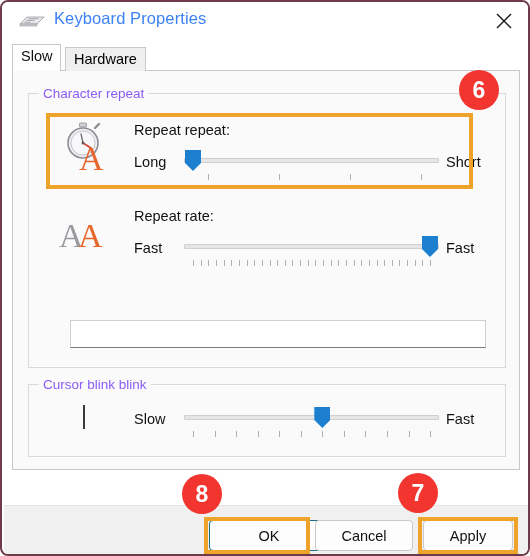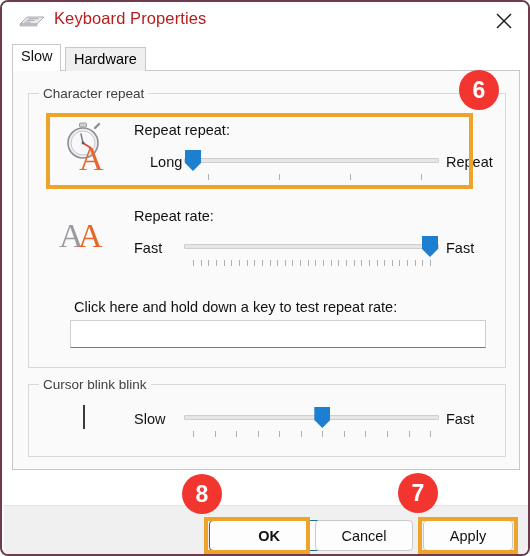--- a/index.html
+++ b/index.html
@@ -37,21 +37,21 @@
   }
   #kbd-icon {
     position: absolute;
     left: 16px; top: 12px;
     width: 28px; height: 14px;
   }
   #title-text {
     position: absolute;
     left: 52px; top: 7px;
     font-size: 16.5px;
-    color: #b91c1c;
+    color: #3b82f6;
     letter-spacing: 0.1px;
     white-space: nowrap;
   }
   #close-btn {
     position: absolute;
     right: 2px; top: 0;
     width: 44px; height: 36px;
     cursor: pointer;
   }
   #close-btn svg { position: absolute; left: 13px; top: 10px; }
@@ -106,21 +106,21 @@
     position: absolute;
     box-sizing: border-box;
     border: 1px solid #d9d9d9;
   }
   .group-label {
     position: absolute;
     top: -8px; left: 10px;
     background: #fafafa;
     padding: 0 4px;
     font-size: 13.5px;
-    color: #404040;
+    color: #8b5cf6;
     white-space: nowrap;
   }
   #group-character-repeat { left: 15px; top: 22px; width: 478px; height: 275px; }
   #group-cursor-blink     { left: 15px; top: 313px; width: 478px; height: 73px; }
 
   
   .hl-box {
     position: absolute;
     box-sizing: border-box;
     border: 4px solid #eea32a;
@@ -204,21 +204,21 @@
     box-sizing: border-box;
     background: #fdfdfd;
     border: 1px solid #c9c9c9;
     border-radius: 4px;
     font-family: "Liberation Sans", sans-serif;
     font-size: 14.5px;
     color: #111;
     cursor: pointer;
     padding: 0;
   }
-  #btn-ok     { left: 207px; width: 120px; border: 1px solid #1a6f86; font-weight: bold; }
+  #btn-ok     { left: 207px; width: 120px; border: 1px solid #1a6f86; }
   #btn-cancel { left: 313px; width: 98px; }
   #btn-apply  { left: 421px; width: 90px; }
 </style>
 </head>
 <body>
 
 <div id="window">
 
   <div id="titlebar">
     <span id="kbd-icon">
@@ -260,32 +260,32 @@
             <line x1="38" y1="8" x2="42" y2="4" stroke="#8d8d95" stroke-width="2.4" stroke-linecap="round"></line>
             <circle cx="26" cy="23" r="15" fill="#eeeef1" stroke="#8d8d95" stroke-width="1.6"></circle>
             <circle cx="26" cy="23" r="12" fill="#f8f8fa" stroke="#b9b9c0" stroke-width="0.8"></circle>
             <line x1="26" y1="23" x2="34" y2="28" stroke="#d6452d" stroke-width="1.6" stroke-linecap="round"></line>
             <line x1="26" y1="23" x2="24" y2="14" stroke="#6d6d74" stroke-width="1.3" stroke-linecap="round"></line>
             <circle cx="26" cy="23" r="1.4" fill="#5a5a60"></circle>
             <text x="22" y="50" font-family="'Liberation Serif', serif" font-size="34" fill="#e8662a">A</text>
           </svg>
         </span>
         <span class="setting-title" style="left:105px; top:28px;">Repeat repeat:</span>
-        <span class="slider-minlabel" style="left:105px; top:60px;margin-left:16px;">Long</span>
+        <span class="slider-minlabel" style="left:105px; top:60px;">Long</span>
         <div class="slider" style="left:155px; top:56px; width:255px; height:32px;">
           <div class="slider-track" style="width:255px;"></div>
           <div class="slider-thumb" style="left: 1px;"></div>
           <div class="tickrow" style="width:255px;">
             <span class="tick" style="left:24px;"></span>
             <span class="tick" style="left:95px;"></span>
             <span class="tick" style="left:166px;"></span>
             <span class="tick" style="left:237px;"></span>
           </div>
         </div>
-        <span class="slider-maxlabel" style="left:417px; top:60px;">Repeat</span>
+        <span class="slider-maxlabel" style="left:417px; top:60px;">Short</span>
       </div>
 
       <div class="setting-row" style="left:0; top:108px; width:478px; height:92px;">
         <span class="setting-icon" style="left:30px; top:12px;">
           <svg width="58" height="40" viewBox="0 0 58 40">
             <text x="0" y="33" font-family="'Liberation Serif', serif" font-size="34" fill="#9a9aa0">A</text>
             <text x="19" y="33" font-family="'Liberation Serif', serif" font-size="34" fill="#e8662a">A</text>
           </svg>
         </span>
         <span class="setting-title" style="left:105px; top:6px;">Repeat rate:</span>
@@ -325,21 +325,20 @@
               <span class="tick" style="left: 223.1px;"></span>
               <span class="tick" style="left: 230.7px;"></span>
               <span class="tick" style="left: 238.4px;"></span>
               <span class="tick" style="left: 246px;"></span>
             </div>
         </div>
         <span class="slider-maxlabel" style="left:417px; top:38px;">Fast</span>
       </div>
 
       <div class="setting-row" style="left:0; top:198px; width:478px; height:70px;">
-        <span class="setting-title" style="left:45px; top:7px;">Click here and hold down a key to test repeat rate:</span>
         <input type="text" style="position: absolute; left: 41px; top: 28px; width: 416px; height: 28px; box-sizing: border-box; border-width: 1px; border-style: solid; border-color: rgb(207, 207, 207) rgb(207, 207, 207) rgb(122, 122, 122); border-image: initial; background: rgb(255, 255, 255); font-family: &quot;Liberation Sans&quot;, sans-serif; font-size: 14px; padding: 0px 5px; outline: none;" placeholder="">
       </div>
     </div>
 
     <div class="group" id="group-cursor-blink">
       <span class="group-label">Cursor blink blink</span>
 
       <div class="setting-row" style="left:0; top:0; width:478px; height:73px;">
         <span class="setting-icon" style="left:50px; top:18px;">
           <svg width="10" height="28" viewBox="0 0 10 28">

